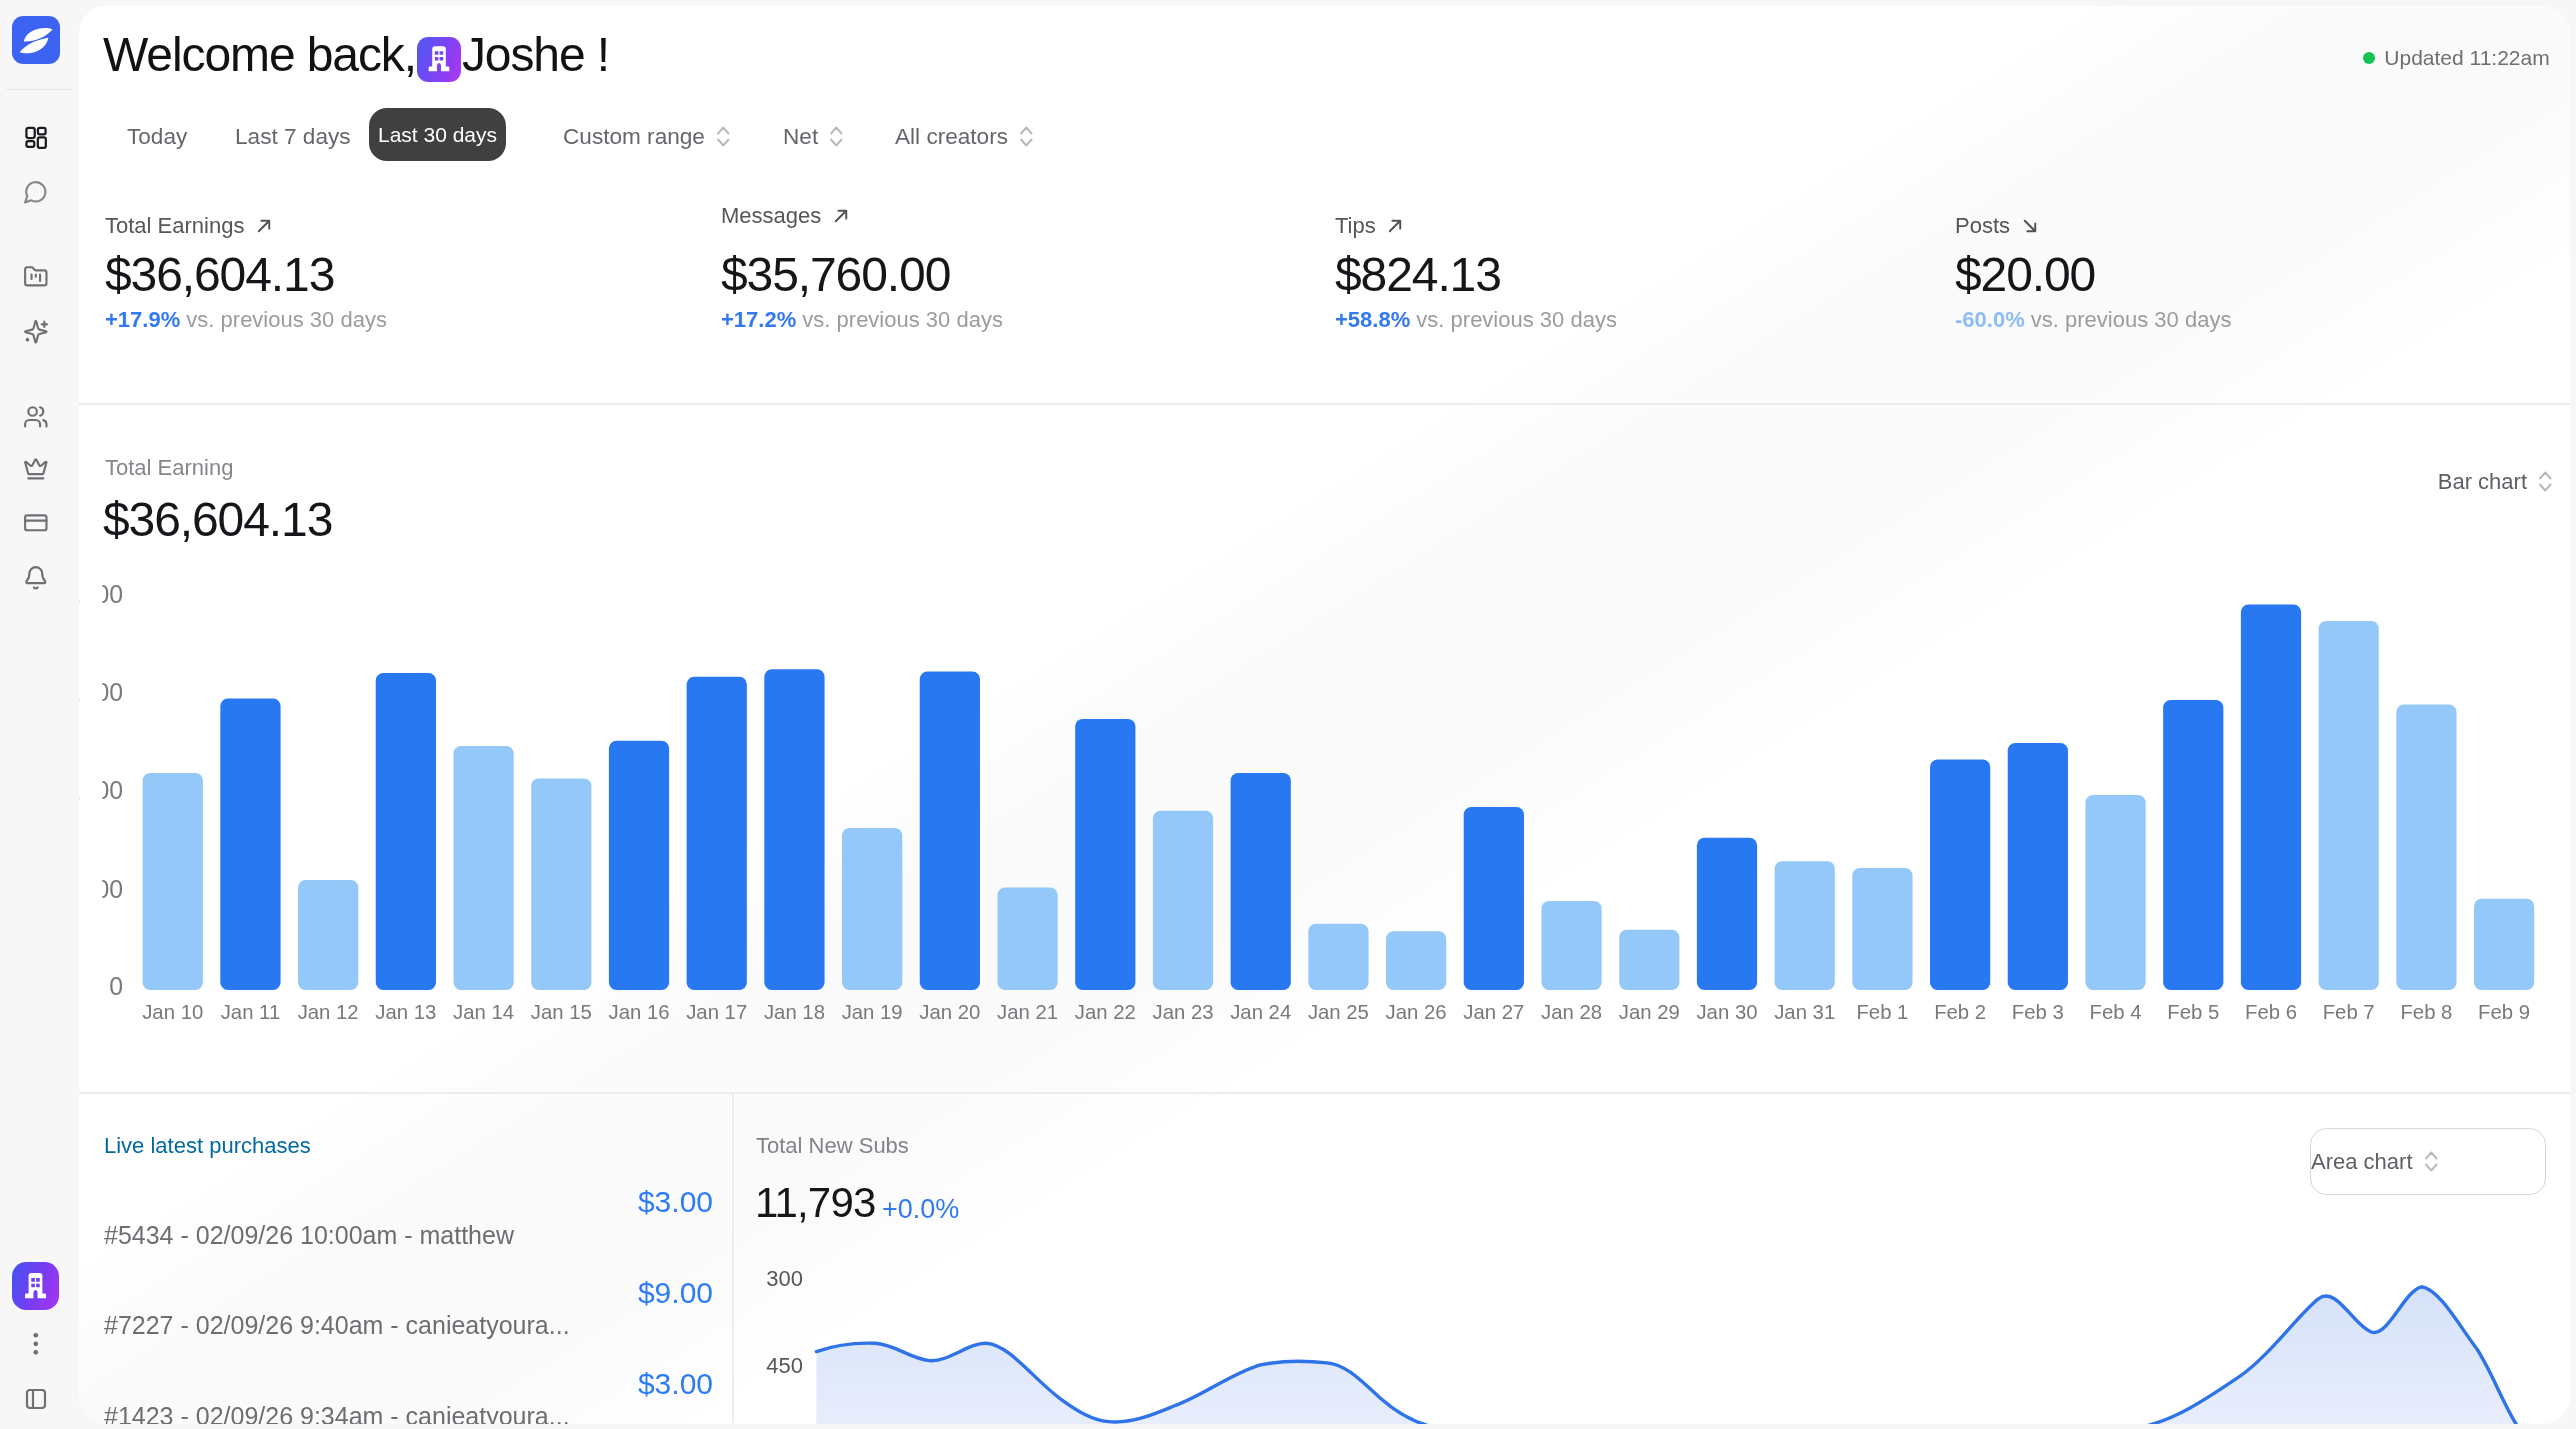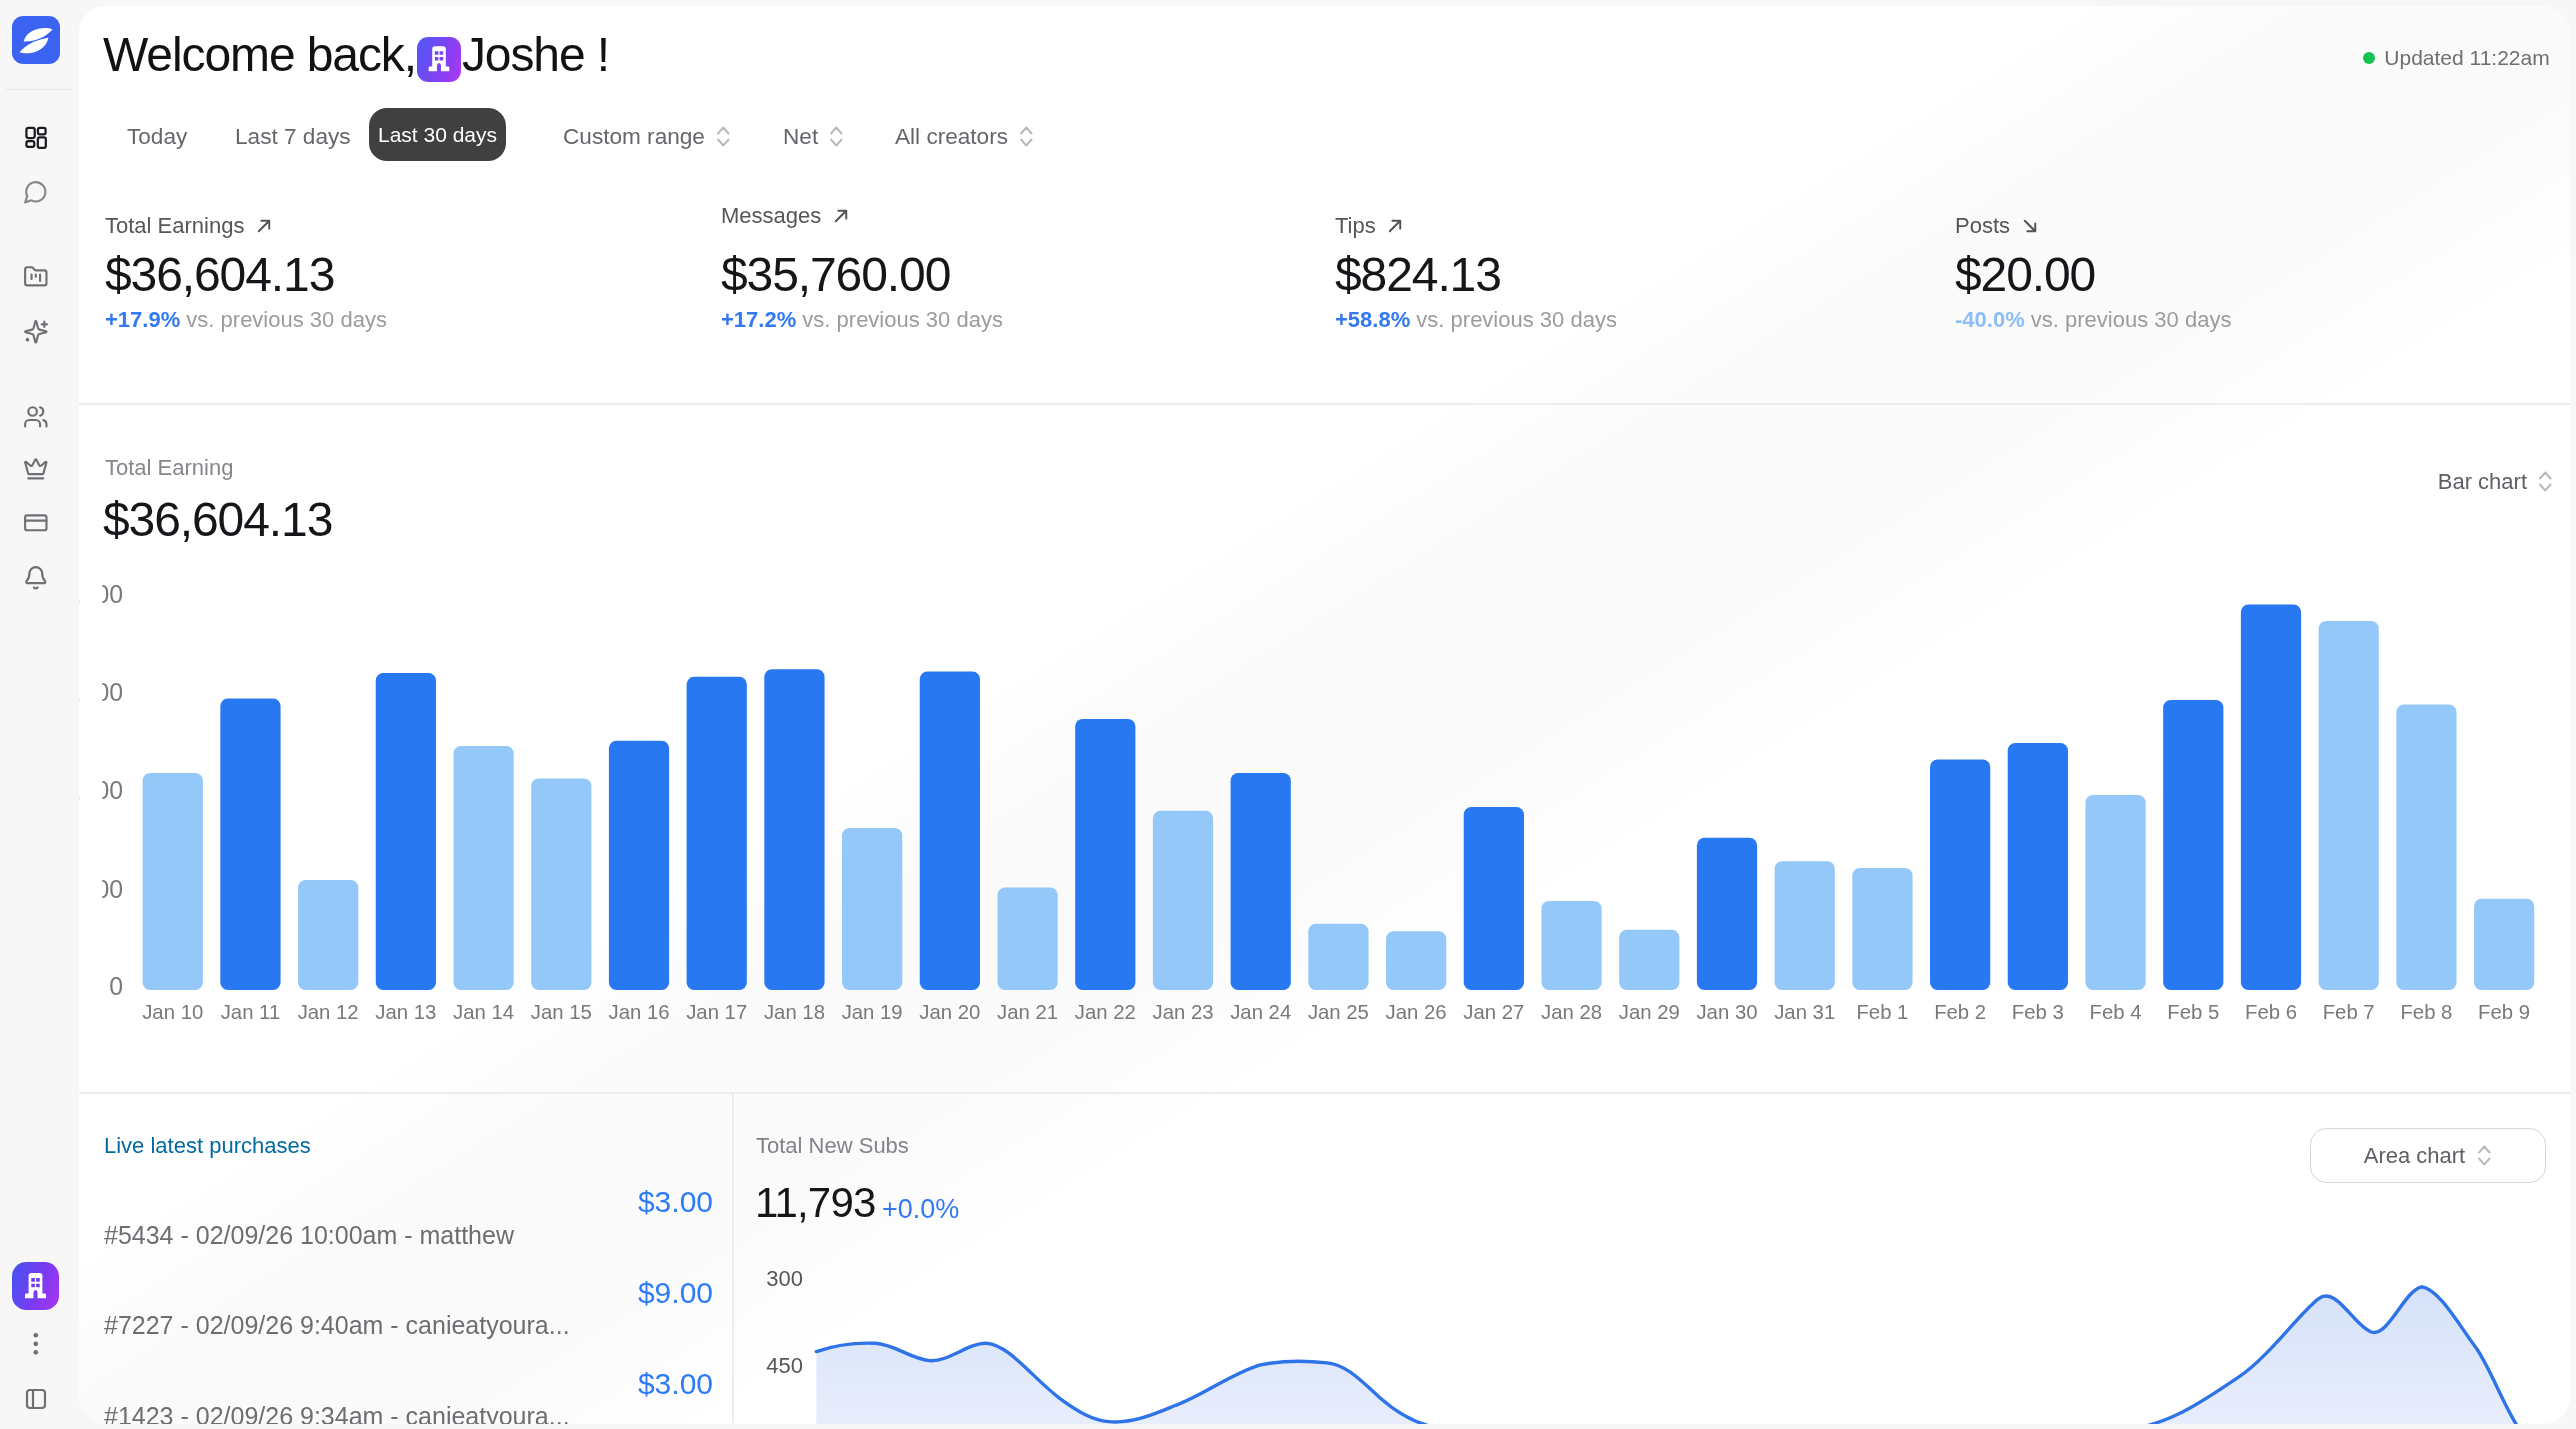--- a/index.html
+++ b/index.html
@@ -117,21 +117,21 @@
   <div class="abs" style="left:642px;top:301px"><span class="delta"><b>+17.2%</b> vs. previous 30 days</span></div>
   <div class="abs" style="left:1256px;top:207px"><span class="statlab">Tips <svg width="18" height="18" viewBox="0 0 24 24" fill="none">
           <path d="M5 19 L19 5 M8.5 5 H19 V15.5" stroke="#515157" stroke-width="2.6" stroke-linejoin="round" stroke-linecap="round"></path>
         </svg></span></div>
   <div class="abs" style="left:1256px;top:240px"><span class="statval">$824.13</span></div>
   <div class="abs" style="left:1256px;top:301px"><span class="delta"><b>+58.8%</b> vs. previous 30 days</span></div>
   <div class="abs" style="left:1876px;top:207px"><span class="statlab">Posts <svg width="18" height="18" viewBox="0 0 24 24" fill="none">
           <path d="M5 5 L19 19 M8.5 19 H19 V8.5" stroke="#515157" stroke-width="2.6" stroke-linejoin="round" stroke-linecap="round"></path>
         </svg></span></div>
   <div class="abs" style="left:1876px;top:240px"><span class="statval">$20.00</span></div>
-  <div class="abs" style="left:1876px;top:301px"><span class="delta"><b style="color:#8cbdf5">-40.0%</b> vs. previous 30 days</span></div>
+  <div class="abs" style="left:1876px;top:301px"><span class="delta"><b style="color:#8cbdf5">-60.0%</b> vs. previous 30 days</span></div>
   <div class="hline" style="top:397px"></div>
 
   <div class="abs" style="left:26px;top:449px;font-size:22px;color:#86868c">Total Earning</div>
   <div class="abs" style="left:24px;top:485px"><span class="statval">$36,604.13</span></div>
   <div class="abs" style="right:16.6px;top:462px;display:inline-flex;align-items:center;gap:9.8px;font-size:22px;color:#5f6065">Bar chart <svg width="16.6" height="27" viewBox="0 0 22 36" fill="none">
         <path d="M4 14 L11 6 L18 14" stroke="#b6b9bf" stroke-width="2.6" stroke-linejoin="round" stroke-linecap="round"></path>
         <path d="M4 22 L11 30 L18 22" stroke="#b6b9bf" stroke-width="2.6" stroke-linejoin="round" stroke-linecap="round"></path>
       </svg></div>
   <svg class="abs" style="left:0;top:554px" width="2491" height="497" viewBox="0 0 3307 660">
       <style>.ax{font-family:"Liberation Sans",sans-serif;font-size:27px;fill:#78787d}.ay{font-family:"Liberation Sans",sans-serif;font-size:33px;fill:#78787d}</style>
@@ -210,21 +210,21 @@
   <div class="abs" style="left:25px;top:1127px;font-size:22px;color:#0369a1">Live latest purchases</div>
   <div class="abs" style="left:25px;top:1179px;width:609px;text-align:right;font-size:30px;color:#2d7bf6">$3.00</div>
   <div class="abs" style="left:25px;top:1215px;font-size:25px;color:#6d6d72">#5434 - 02/09/26 10:00am - matthew</div>
   <div class="abs" style="left:25px;top:1270px;width:609px;text-align:right;font-size:30px;color:#2d7bf6">$9.00</div>
   <div class="abs" style="left:25px;top:1305px;font-size:25px;color:#6d6d72">#7227 - 02/09/26 9:40am - canieatyoura...</div>
   <div class="abs" style="left:25px;top:1361px;width:609px;text-align:right;font-size:30px;color:#2d7bf6">$3.00</div>
   <div class="abs" style="left:25px;top:1396px;font-size:25px;color:#6d6d72">#1423 - 02/09/26 9:34am - canieatyoura...</div>
   <div class="abs" style="left:677px;top:1127px;font-size:22px;color:#82828a">Total New Subs</div>
   <div class="abs" style="left:676px;top:1173px;font-size:42px;letter-spacing:-0.8px;color:#16161a;line-height:48px">11,793</div>
   <div class="abs" style="left:803px;top:1188px;font-size:27px;color:#3379f2">+0.0%</div>
-  <div class="abs" style="left:2231px;top:1122px;width:236px;height:55px;border:1.5px solid #d4d4d9;border-radius:16.6px;display:flex;align-items:center;justify-content:center;gap:10.5px;font-size:22px;color:#5f6065">Area chart <svg width="16.6" height="27" viewBox="0 0 22 36" fill="none">
+  <div class="abs" style="left:2231px;top:1122px;width:236px;height:67px;border:1.5px solid #d4d4d9;border-radius:16.6px;display:flex;align-items:center;gap:10.5px;font-size:22px;color:#5f6065">Area chart <svg width="16.6" height="27" viewBox="0 0 22 36" fill="none">
         <path d="M4 14 L11 6 L18 14" stroke="#b6b9bf" stroke-width="2.6" stroke-linejoin="round" stroke-linecap="round"></path>
         <path d="M4 22 L11 30 L18 22" stroke="#b6b9bf" stroke-width="2.6" stroke-linejoin="round" stroke-linecap="round"></path>
       </svg></div>
   <div class="abs" style="left:663px;top:1260px;width:61px;text-align:right;font-size:22px;color:#55555a">300</div>
   <div class="abs" style="left:663px;top:1347px;width:61px;text-align:right;font-size:22px;color:#55555a">450</div>
   <svg class="abs" style="left:653px;top:1243px" width="1838" height="175" viewBox="0 0 2440 232">
       <defs>
         <linearGradient id="ag" x1="0" y1="0" x2="0" y2="1">
           <stop offset="0" stop-color="#d6e2f9"></stop>
           <stop offset="1" stop-color="#e9eefc"></stop>

